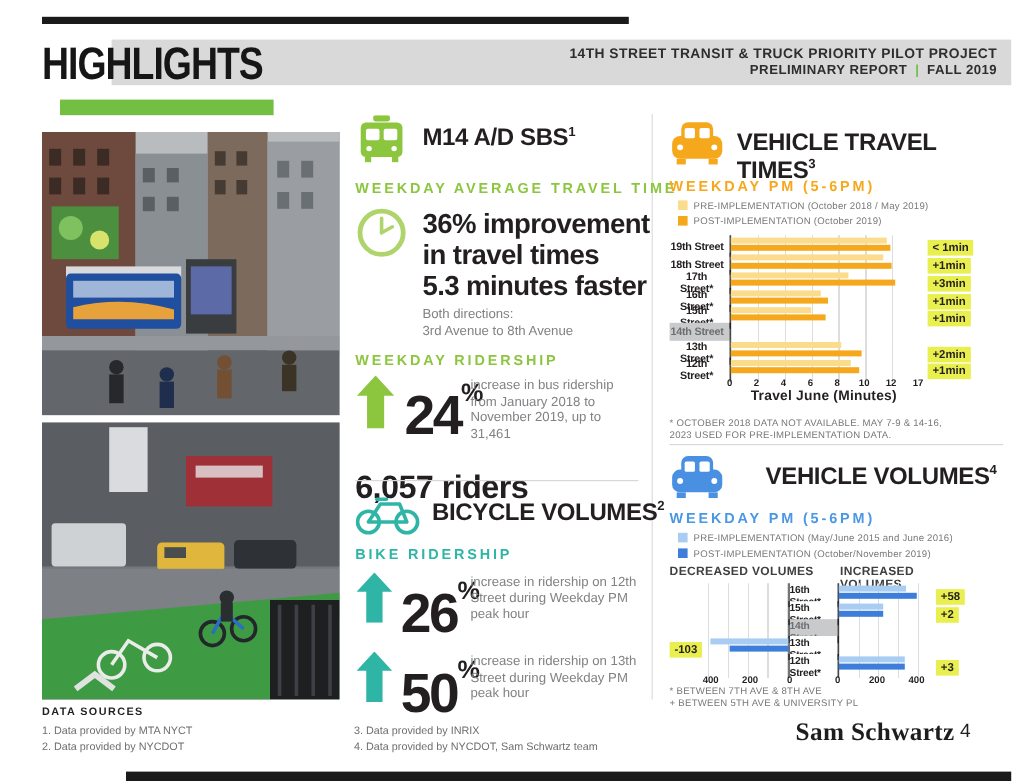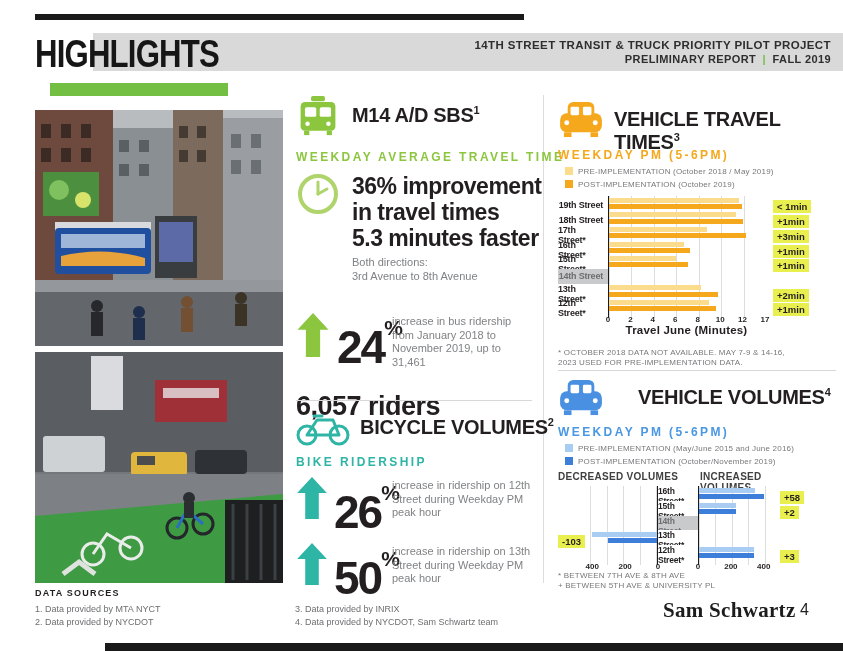--- a/index.html
+++ b/index.html
@@ -30,21 +30,21 @@
   .note{font-size:11px;color:#808285;line-height:13.5px;}
   .hugepct{font-size:46px;font-weight:bold;letter-spacing:-2px;line-height:44px;}
   .hugepct sup{font-size:21px;letter-spacing:0;vertical-align:28px;}
   .riders{font-size:27px;font-weight:bold;letter-spacing:-.5px;margin-top:36px;}
   
   .legend-item{display:flex;align-items:flex-start;gap:5px;margin-bottom:4px;}
   .sq{width:8px;height:8px;flex:0 0 8px;margin-top:0;}
   .legend-item span.txt{font-size:8px;color:#77787B;letter-spacing:.2px;}
   
   .tt-row{display:grid;grid-template-columns:50px 157px 1fr;align-items:center;height:14.6px;}
-  .tt-label{font-weight:bold;font-size:9px;text-align:left;padding-right:5px;letter-spacing:-.2px;height:100%;
+  .tt-label{font-weight:bold;font-size:9px;text-align:center;padding-right:5px;letter-spacing:-.2px;height:100%;
             display:flex;align-items:center;justify-content:flex-end;box-sizing:border-box;}
   .tt-hl{background:#C9CACB;color:#6D6E71;}
   .tt-plot{position:relative;height:100%;border-left:1.5px solid #1a1a1a;
            background:repeating-linear-gradient(to right,#DCDDDE 0,#DCDDDE 1px,transparent 1px,transparent 22.43px);}
   .bar{position:absolute;left:0;height:5px;}
   .bar.pre{top:1.8px;background:#FADC8C;}
   .bar.post{top:8px;background:#F6A81C;}
   .tt-badge{padding-left:8px;}
   .lime{display:inline-block;background:#E9EF4E;color:#231F20;font-weight:bold;font-size:9.5px;padding:1px 4px;white-space:nowrap;}
   .tt-ticks{position:relative;height:11px;margin-left:50px;width:157px;}
@@ -197,20 +197,21 @@
   </div>
   <div class="abs bigstat" style="left:352px;top:173px;">
     <div>36% improvement</div>
     <div>in travel times</div>
     <div>5.3 minutes faster</div>
   </div>
   <div class="abs note" style="left:352px;top:256px;">
     <div>Both directions:</div>
     <div>3rd Avenue to 8th Avenue</div>
   </div>
+  <div class="abs colorhead green" style="left:296px;top:293px;">WEEKDAY RIDERSHIP</div>
   <div class="abs" style="left:297px;top:313px;">
     <svg width="32" height="44" viewBox="0 0 24 34">
         <polygon points="12,0 24,13 17.5,13 17.5,34 6.5,34 6.5,13 0,13" fill="#8CC63F"></polygon>
       </svg>
   </div>
   <div class="abs hugepct" style="left:337px;top:306px;">
     <span>24</span><sup>%</sup>
   </div>
   <div class="abs note" style="left:392px;top:315px;width:142px;">increase in bus ridership from January 2018 to November 2019, up to 31,461</div>
   <div class="abs riders" style="left:296px;top:355px;">6,057 riders</div>

